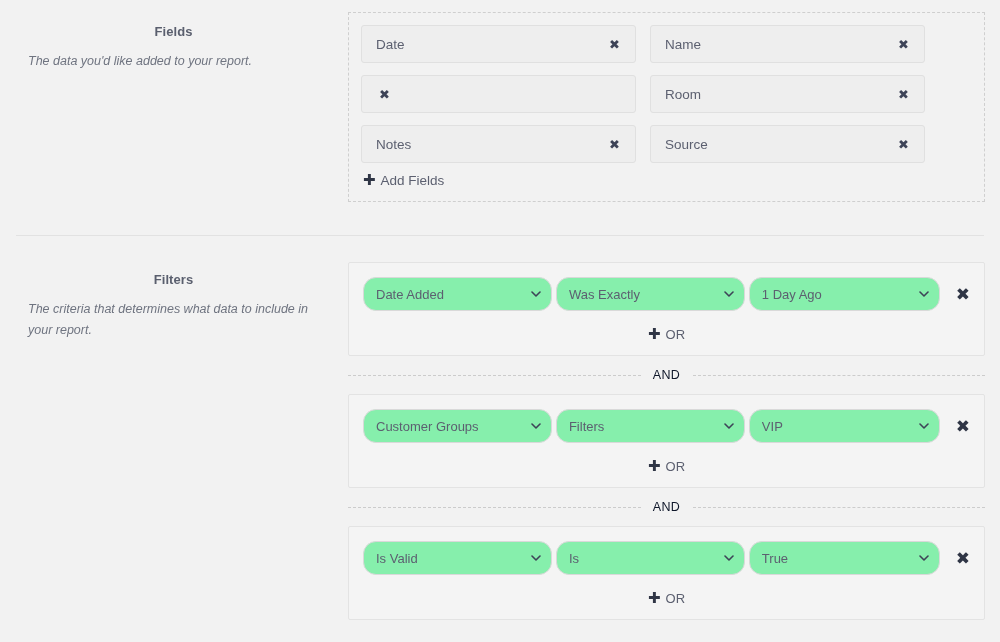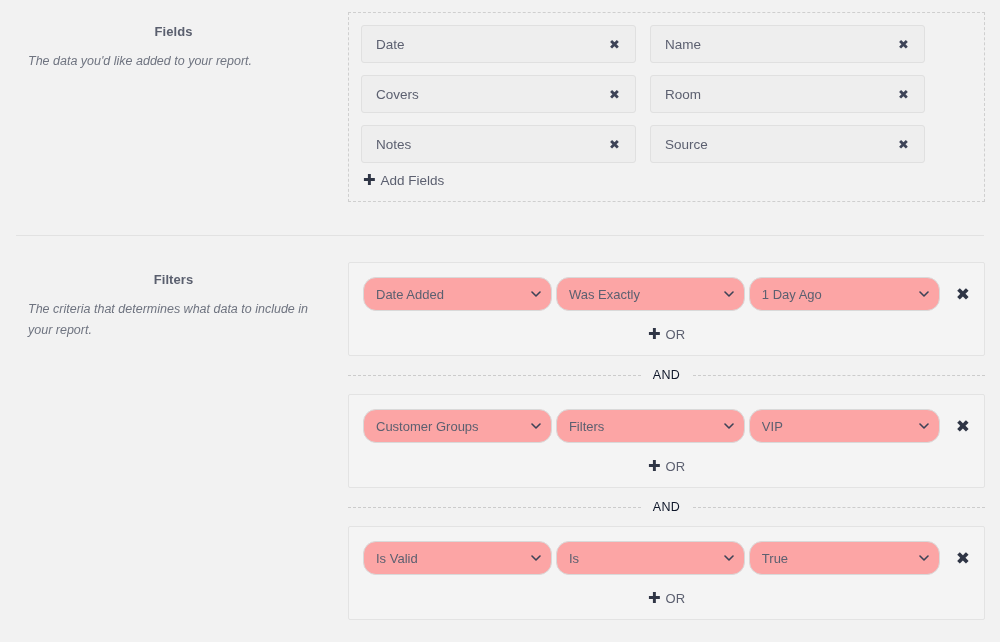--- a/index.html
+++ b/index.html
@@ -75,21 +75,21 @@
     background: #f4f4f4;
     border: 1px solid #e3e3e3;
     border-radius: 2px;
     padding: 14px 14px 10px 14px;
   }
   .filter-row {
     display: flex; align-items: center; gap: 4px;
   }
   .select {
     height: 34px;
-    background: #fca5a5;
+    background: #86efac;
     border: 1px solid #d9d9d9;
     border-radius: 13px;
     display: flex; align-items: center;
     padding: 0 10px 0 12px;
     position: relative;
     cursor: pointer;
   }
   .select.sel-1 { width: 192px; }
   .select.sel-2 { width: 192px; gap: 43px; }
   .select.sel-3 { width: 194px; }
@@ -148,21 +148,20 @@
 
       <div class="chip">
         <span class="chip-label">Date</span>
         <span class="chip-x">✖</span>
       </div>
       <div class="chip">
         <span class="chip-label">Name</span>
         <span class="chip-x">✖</span>
       </div>
       <div class="chip">
-        <span class="chip-label">Covers</span>
         <span class="chip-x">✖</span>
       </div>
       <div class="chip">
         <span class="chip-label">Room</span>
         <span class="chip-x">✖</span>
       </div>
       <div class="chip">
         <span class="chip-label">Notes</span>
         <span class="chip-x">✖</span>
       </div>

